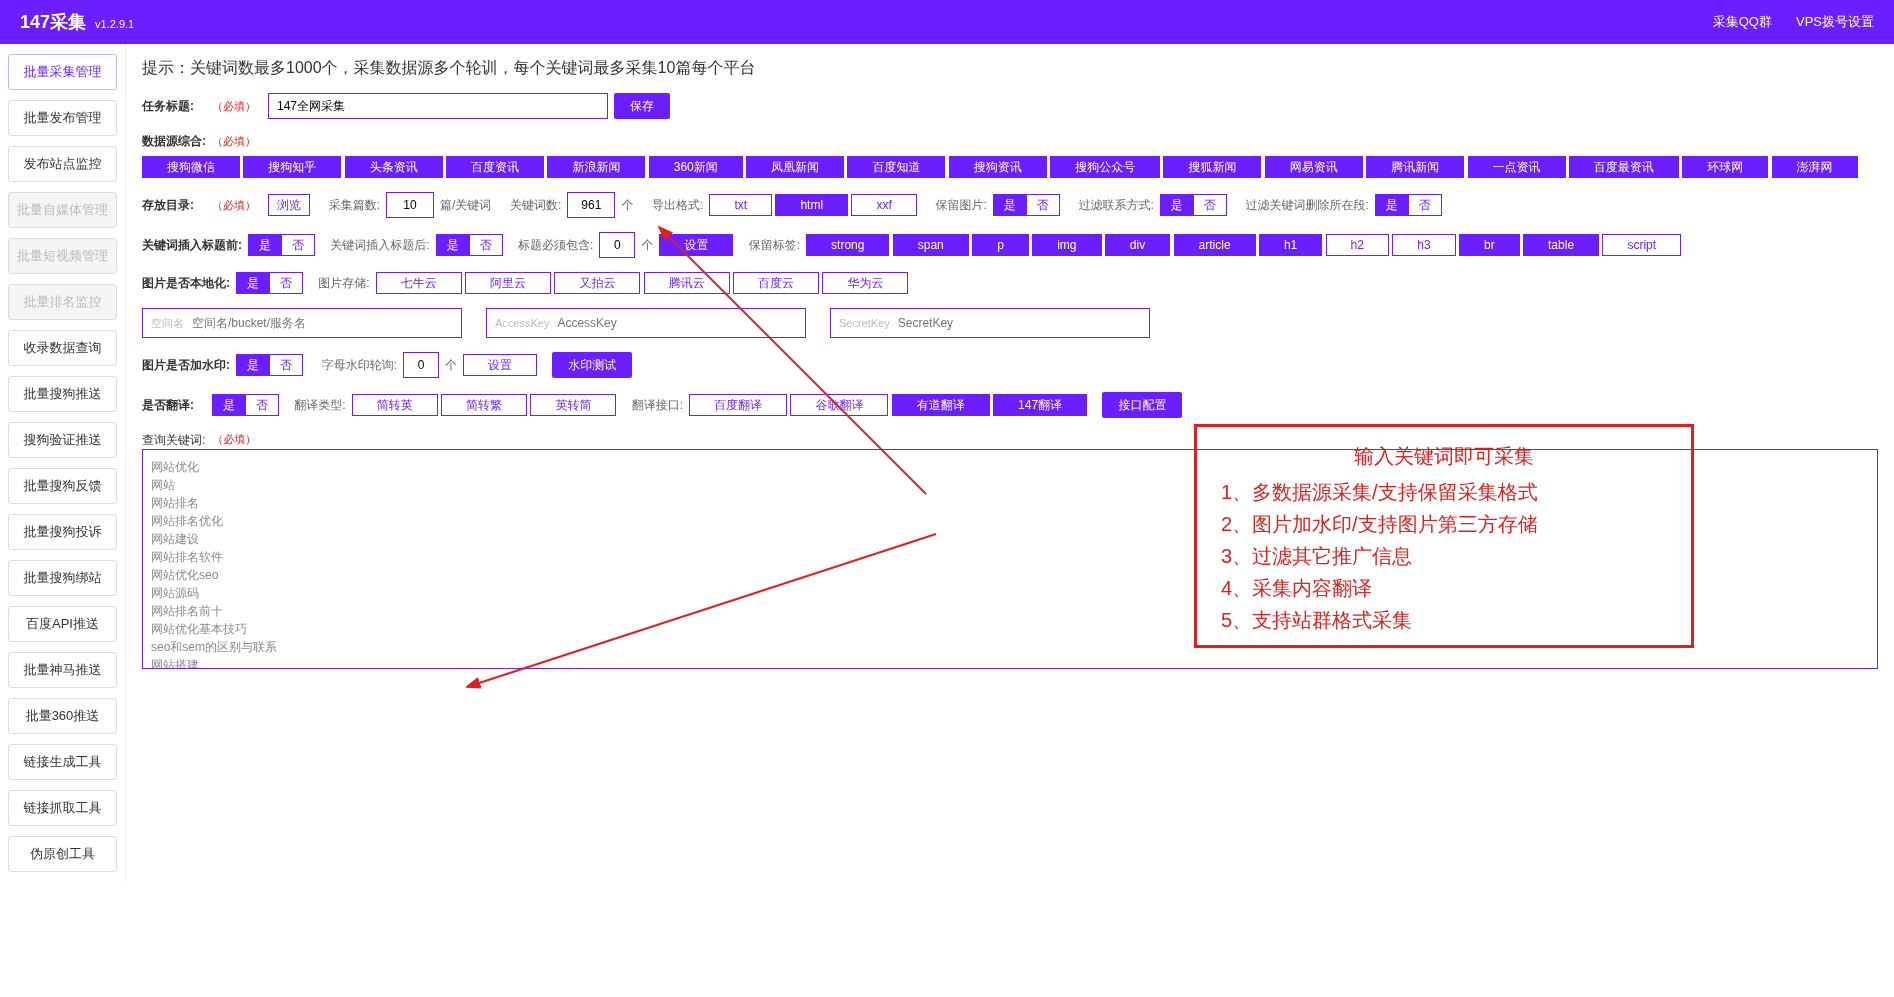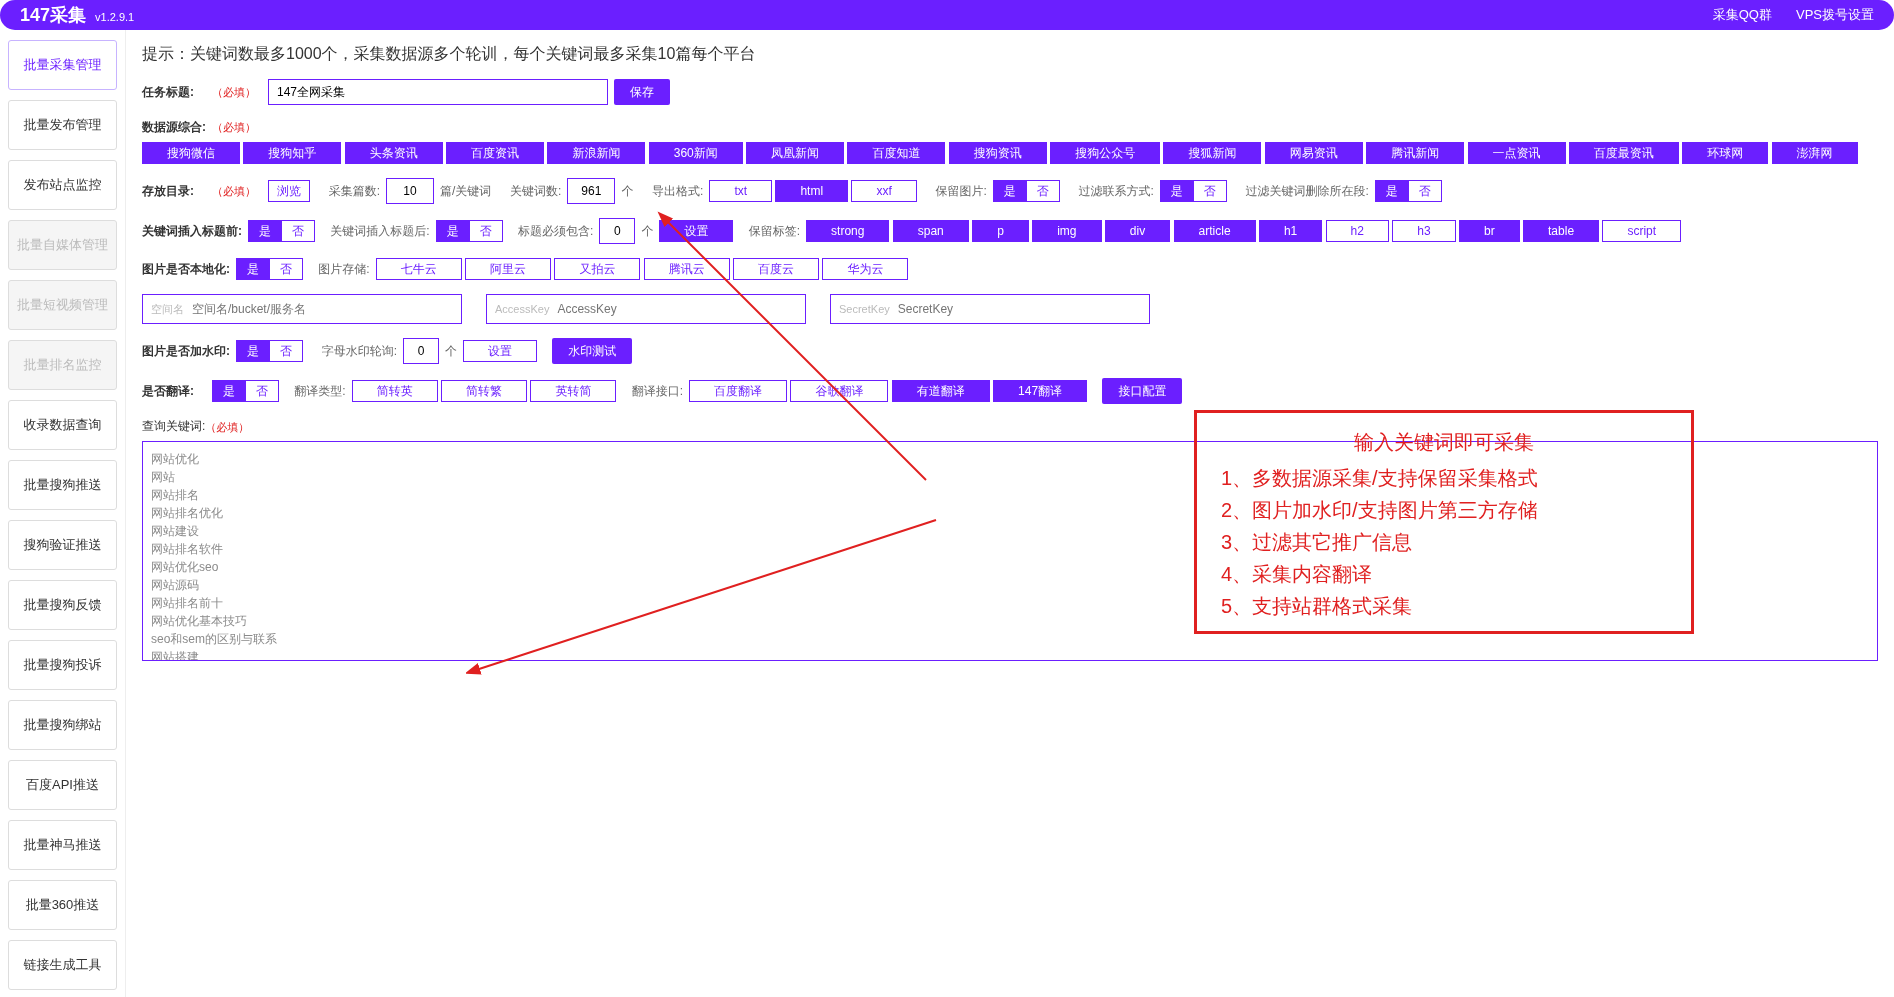--- a/index.html
+++ b/index.html
@@ -1,27 +1,27 @@
 <!DOCTYPE html>
 <html><head>
 <meta charset="utf-8">
 <style>
 * { box-sizing: border-box; margin: 0; padding: 0; font-family: "Microsoft YaHei", Arial, sans-serif; }
 body { background: #fff; font-size: 12px; color: #333; }
 
-.topbar { background: #6b1fff; color: #fff; height: 30px; display: flex; align-items: center; padding: 0 20px; justify-content: space-between; border-radius: 21px; }
+.topbar { background: #6b1fff; color: #fff; height: 44px; display: flex; align-items: center; padding: 0 20px; justify-content: space-between; }
 .brand { font-size: 18px; font-weight: bold; }
 .brand .ver { font-size: 11px; font-weight: normal; margin-left: 4px; }
 .toplinks { display: flex; gap: 24px; font-size: 13px; }
 .toplinks span { cursor: pointer; }
 
 .layout { display: flex; }
 
 .sidebar { width: 126px; padding: 10px 8px; display: flex; flex-direction: column; gap: 10px; border-right: 1px solid #eee; }
-.sidebar .navbtn { border: 1px solid #ddd; border-radius: 3px; padding: 15px 4px; text-align: center; font-size: 13px; background: #fff; cursor: pointer; }
+.sidebar .navbtn { border: 1px solid #ddd; border-radius: 3px; padding: 8px 4px; text-align: center; font-size: 13px; background: #fff; cursor: pointer; }
 .sidebar .navbtn.active { color: #6b1fff; border-color: #c7b3ff; }
 .sidebar .navbtn.disabled { color: #bbb; background: #f5f5f5; }
 
 .main { flex: 1; padding: 14px 16px; position: relative; }
 .hint { font-size: 16px; color: #333; margin-bottom: 14px; }
 
 .row { display: flex; align-items: center; flex-wrap: wrap; gap: 6px; margin-bottom: 14px; }
 .lbl { font-size: 12px; color: #333; min-width: 64px; font-weight: bold; }
 .req { color: #e02020; font-size: 11px; margin-right: 6px; }
 
@@ -35,21 +35,21 @@
 .tag.on { background: #6b1fff; color: #fff; }
 .tag.mini { padding: 2px 24px; }
 
 .toggle { display: inline-flex; }
 .toggle .opt { border: 1px solid #6b1fff; color: #6b1fff; padding: 2px 10px; font-size: 12px; cursor: pointer; height: 22px; display: inline-flex; align-items: center; background: #fff; }
 .toggle .opt.on { background: #6b1fff; color: #fff; }
 .toggle .opt + .opt { border-left: none; }
 
 .unit { font-size: 12px; color: #666; }
 
-.section-label { font-size: 12px; color: #333; margin-bottom: 6px; display: flex; align-items: flex-end; gap: 0; }
+.section-label { font-size: 12px; color: #333; display: flex; align-items: flex-start; gap: 7px; }
 textarea.kw { width: 100%; height: 220px; border: 1px solid #6b1fff; padding: 8px; font-size: 12px; color: #8a8a8a; line-height: 1.5; resize: none; }
 
 .img-inputs { display: flex; gap: 24px; margin-bottom: 14px; }
 .img-field { border: 1px solid #6b1fff; height: 30px; display: flex; align-items: center; width: 320px; }
 .img-prefix { color: #bbb; font-size: 11px; padding: 0 8px; }
 .img-input { border: none; flex: 1; height: 100%; font-size: 12px; padding-right: 8px; outline: none; }
 
 
 .annot-box { position: absolute; border: 3px solid #e02020; right: 200px; top: 380px; width: 500px; height: 224px; padding: 16px 24px; background: transparent; }
 .annot-title { color: #e02020; font-size: 20px; text-align: center; margin-bottom: 6px; }

